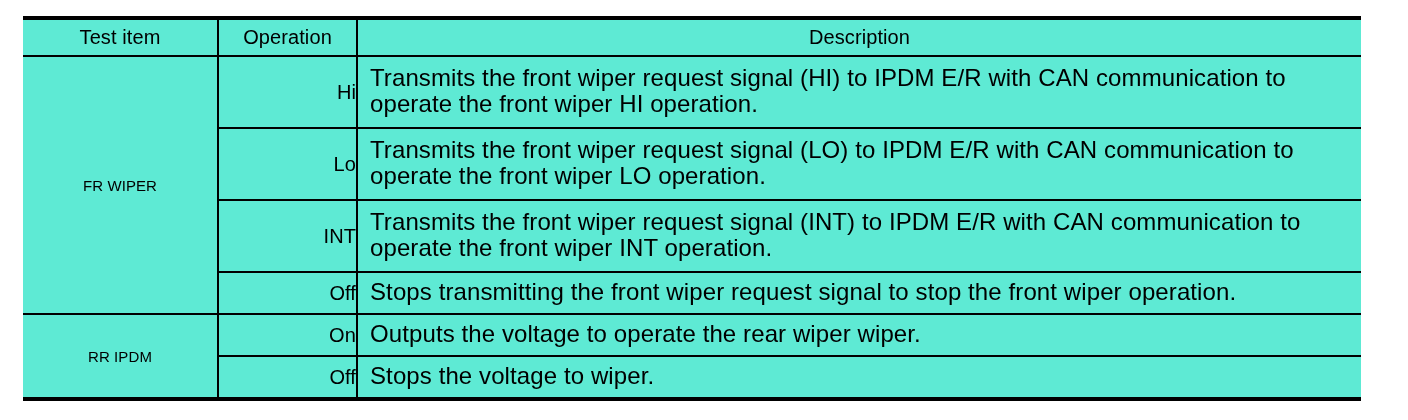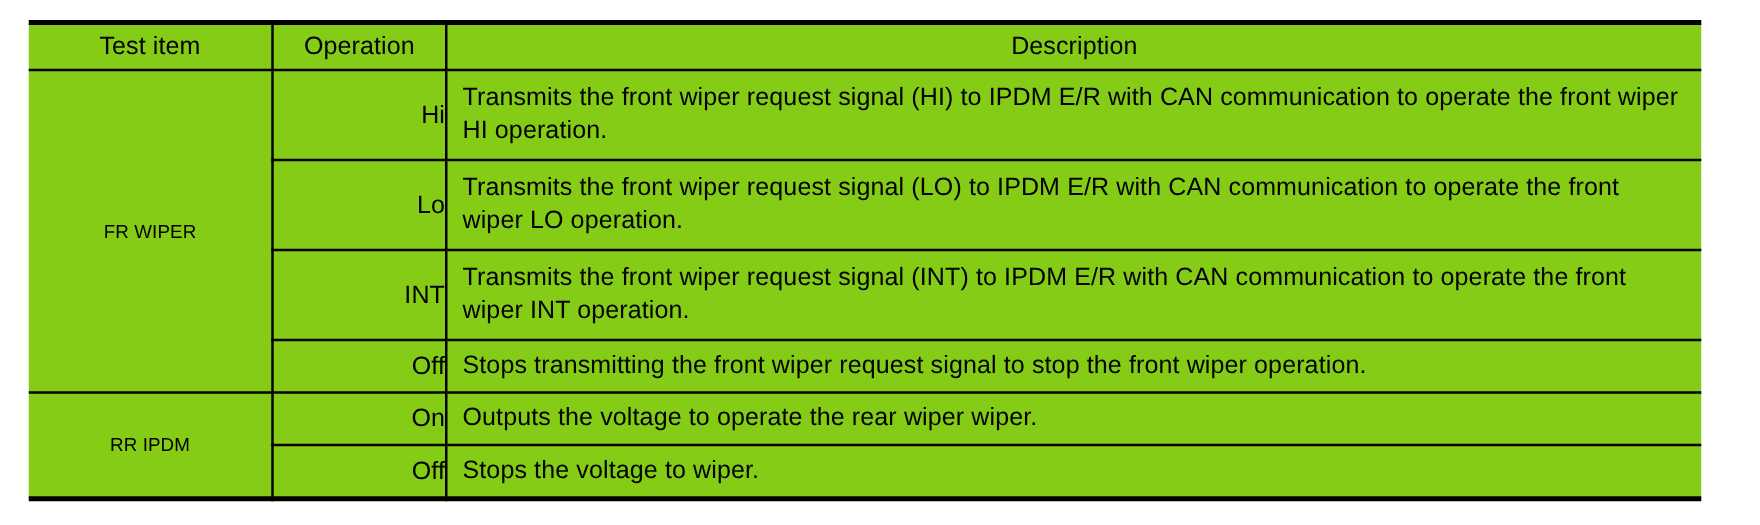--- a/index.html
+++ b/index.html
@@ -26,21 +26,21 @@
     border-collapse: collapse;
     table-layout: fixed;
     border-top: 4px solid #000000;
     border-bottom: 4px solid #000000;
     font-size: 20px;
     letter-spacing: 0.1px;
   }
   th, td {
     border: 2px solid #000000;
     padding: 0;
-    background: #84cc16;
+    background: #5eead4;
   }
   
   .no-left  { border-left: 0 !important; }
   .no-right { border-right: 0 !important; }
 
   tr.header-row { height: 38px; }
   tr.row-tall   { height: 72px; }
   tr.row-med    { height: 40px; }
   tr.row-short  { height: 39px; }
   tr.row-last   { height: 37px; }
@@ -58,21 +58,21 @@
   }
   td.op-cell {
     text-align: right;
     vertical-align: middle;
     font-size: 20px;
   }
   td.desc-cell {
     text-align: left;
     vertical-align: middle;
     padding: 6px 14px 8px 12px;
-    font-size: 20px;
+    font-size: 24px;
     line-height: 26px;
   }
 </style>
 </head>
 <body>
 
 <div class="page">
   <table class="spec-table">
     <colgroup>
       <col style="width:195px">

